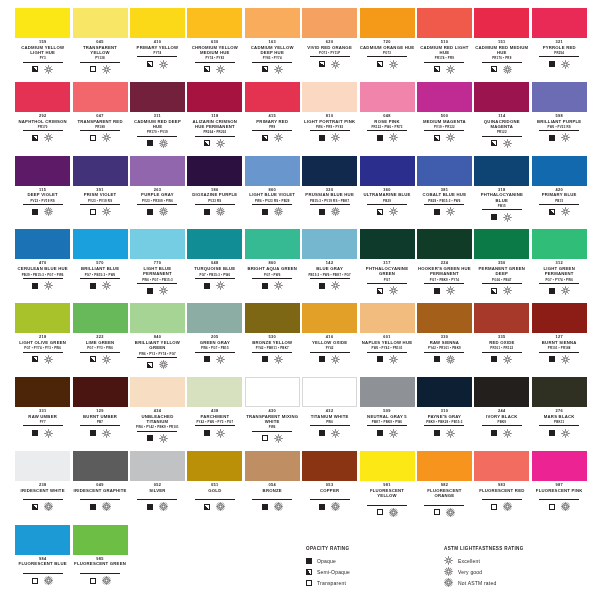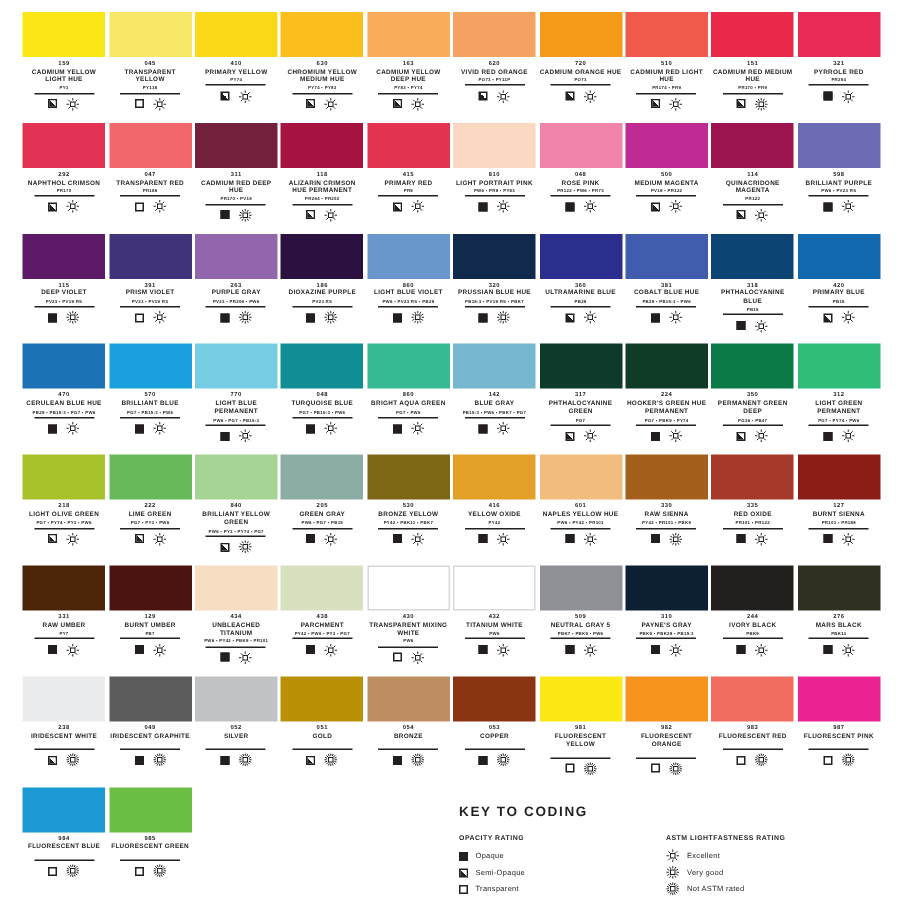--- a/index.html
+++ b/index.html
@@ -1927,21 +1927,20 @@
               <line x1="10.99" y1="4.20" x2="12.21" y2="1.24" stroke="#231f20" stroke-width="1.3"></line>
               <line x1="12.68" y1="5.32" x2="14.94" y2="3.06" stroke="#231f20" stroke-width="1.3"></line>
               <line x1="13.80" y1="7.01" x2="16.76" y2="5.79" stroke="#231f20" stroke-width="1.3"></line>
             </svg>
           </div>
         </div>
       </div>
     </div>
 
   <div class="key">
-    <div class="key-title">KEY TO CODING</div>
     <div class="key-cols">
       <div class="key-col">
         <div class="key-head">OPACITY RATING</div>
         <div id="opacity-key-rows">
             <div class="key-row">
               <span class="op-icon opaque"></span>
               <span class="key-label">Opaque</span>
             </div>
             <div class="key-row">
               <span class="op-icon semi"></span>

